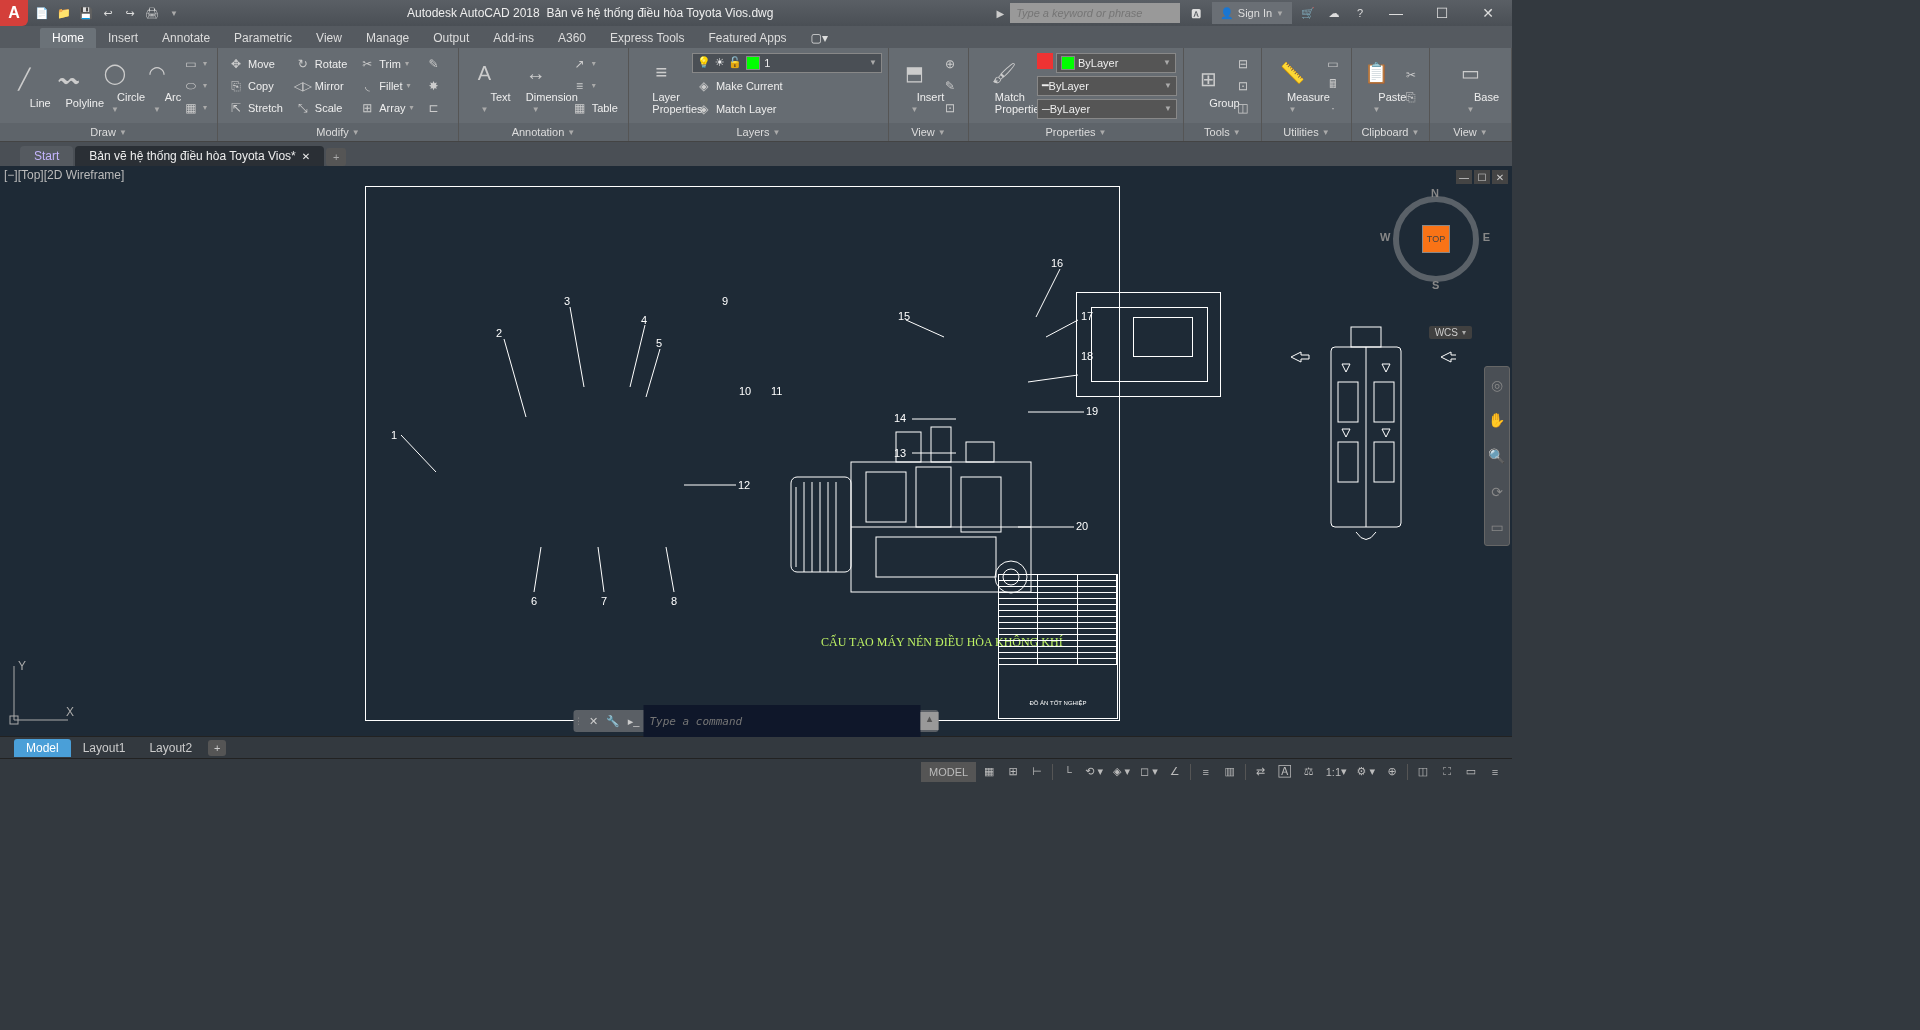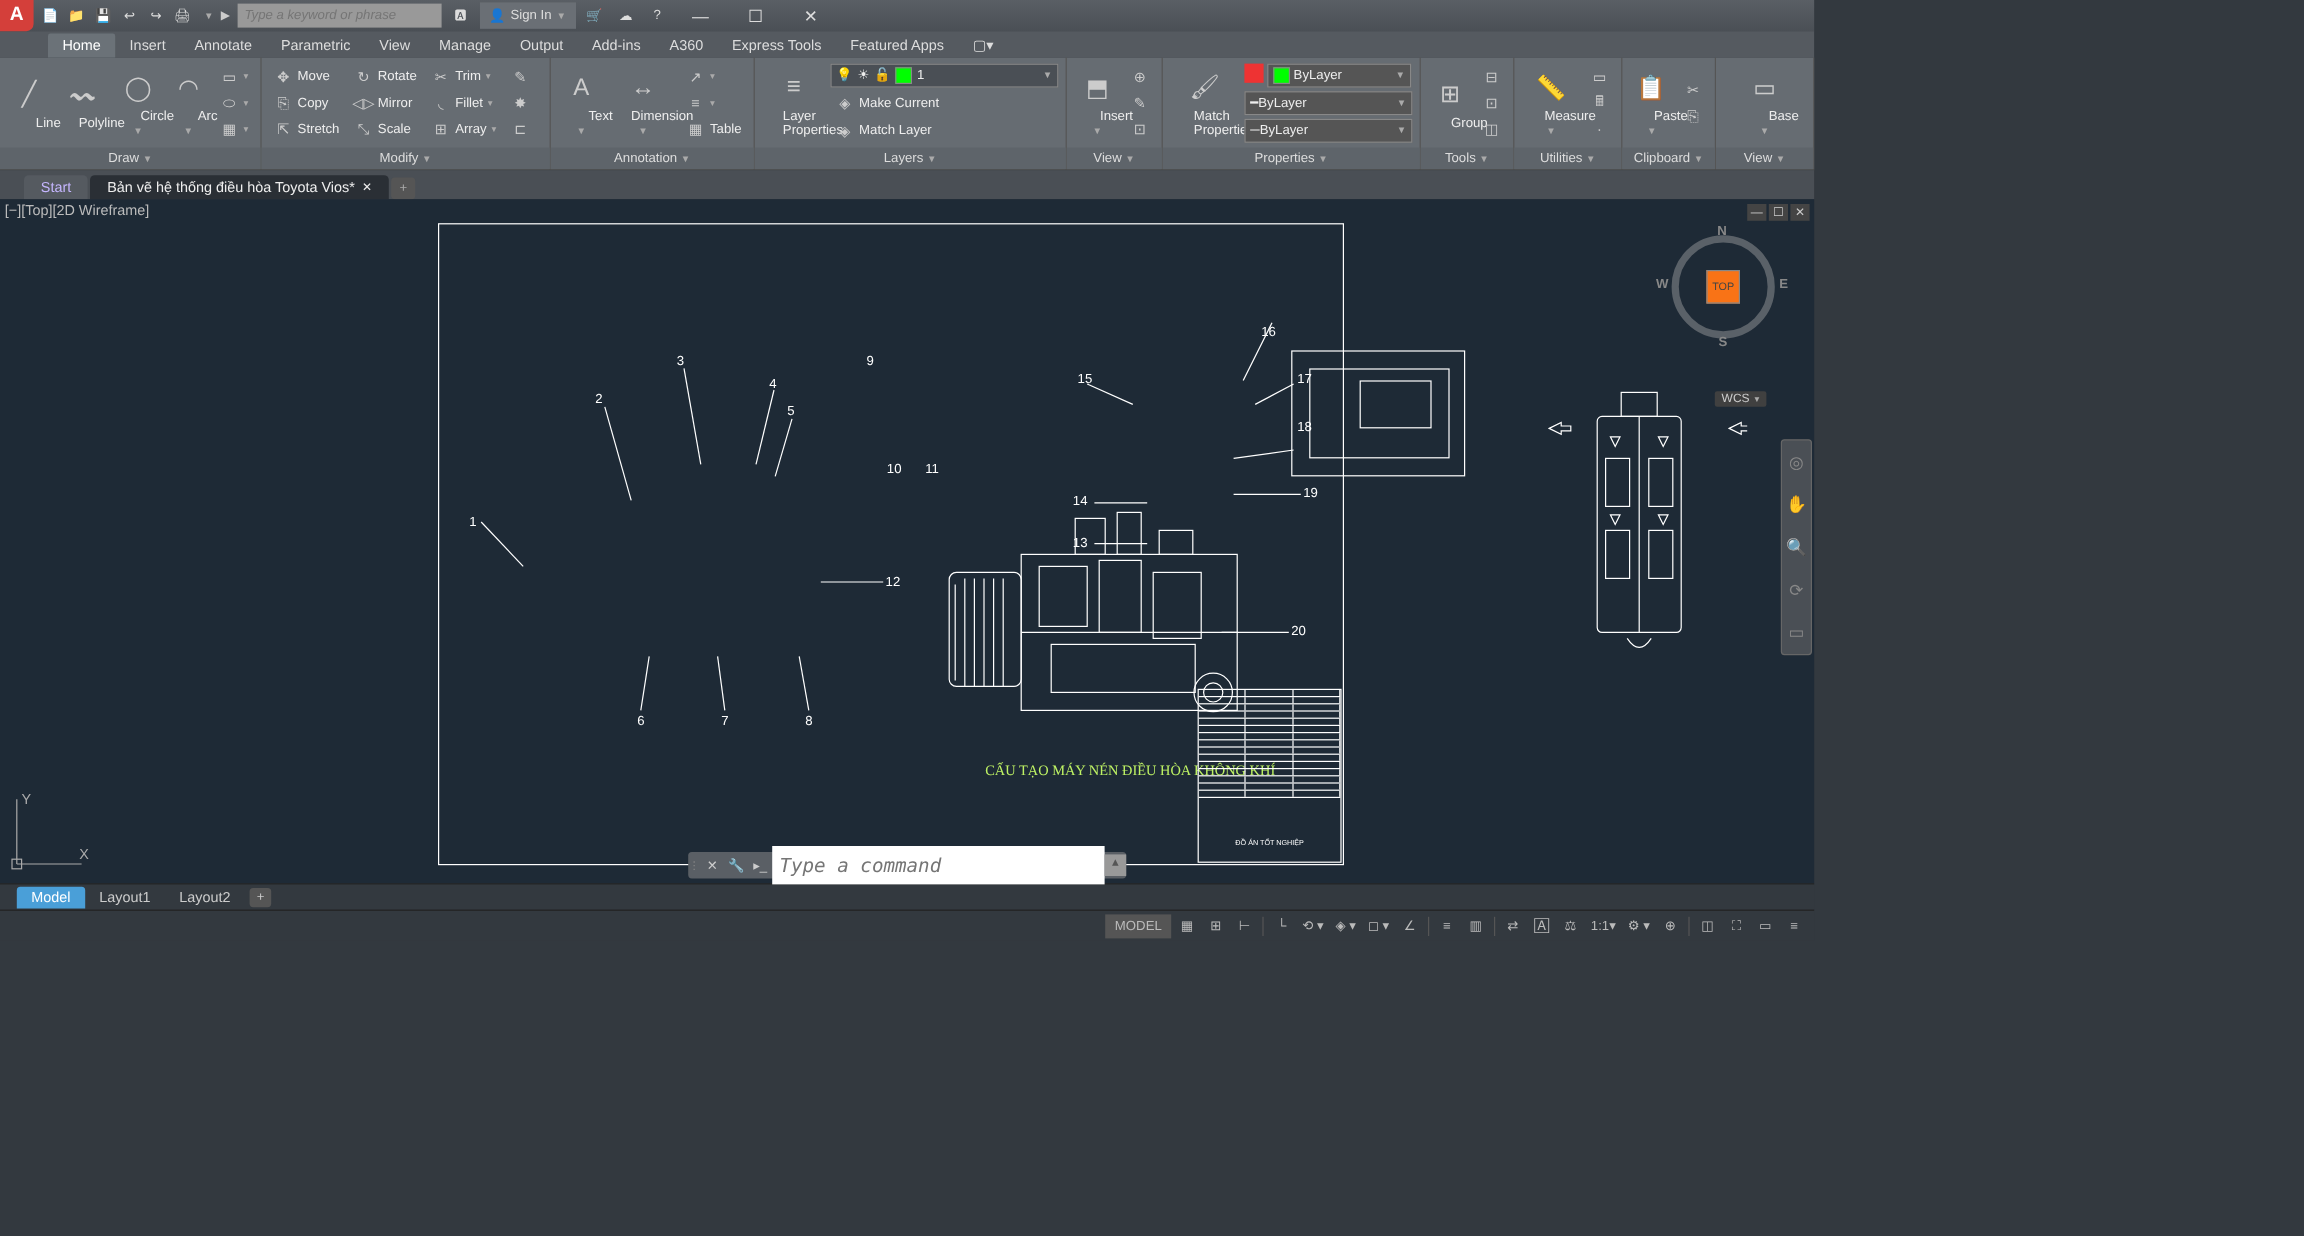--- a/index.html
+++ b/index.html
@@ -75,21 +75,21 @@
 .nav-bar { position:absolute; right:2px; top:200px; width:26px; height:180px; background:#4a4f55; border:1px solid #666; border-radius:3px; display:flex; flex-direction:column; }
 .nav-bar div { flex:1; display:flex; align-items:center; justify-content:center; color:#888; font-size:14px; cursor:pointer; }
 
 
 .ucs { position:absolute; left:6px; bottom:8px; width:70px; height:70px; }
 
 
 .cmdbar { position:absolute; left:50%; bottom:4px; transform:translateX(-50%); width:365px; height:22px; background:#5a5f65; display:flex; align-items:center; border-radius:3px; }
 .cmdbar .handle { width:10px; display:flex; align-items:center; justify-content:center; color:#888; font-size:9px; }
 .cmdbar .ico { width:20px; text-align:center; color:#ccc; }
-.cmd-input { flex:1; background:#ffffff; height:18px; border:none; padding:16px 6px; font-family:monospace; font-size:16px; font-style:italic; color:#666; }
+.cmd-input { flex:1; background:#0f172a; height:18px; border:none; padding:16px 6px; font-family:monospace; font-size:11px; font-style:italic; color:#666; }
 .cmdbar .exp { width:18px; background:#999; height:18px; text-align:center; color:#555; }
 
 
 .layout-tabs { height:22px; background:#33393f; display:flex; align-items:center; padding-left:14px; gap:0; border-top:1px solid #222; }
 .ltab { padding:2px 12px; font-size:12px; color:#ccc; cursor:pointer; }
 .ltab.active { background:#4a9fd8; color:#fff; border-radius:3px 3px 0 0; }
 .ltab-add { width:18px; height:16px; background:#555; color:#ccc; display:flex; align-items:center; justify-content:center; margin-left:4px; border-radius:3px; cursor:pointer; font-size:11px; }
 
 
 .status { height:26px; background:#33393f; display:flex; align-items:center; justify-content:flex-end; padding:0 6px; gap:2px; border-top:1px solid #222; }
@@ -105,20 +105,23 @@
 <div class="titlebar">
   <div class="logo">A</div>
   <div class="qat">
     <div class="qat-btn">📄</div>
     <div class="qat-btn">📁</div>
     <div class="qat-btn">💾</div>
     <div class="qat-btn">↩</div>
     <div class="qat-btn">↪</div>
     <div class="qat-btn">🖨</div>
     <div class="qat-btn dd">▼</div>
+  </div>
+  <div class="title-center">
+    <span>Autodesk AutoCAD 2018</span>&nbsp;&nbsp;<span>Bản vẽ hệ thống điều hòa Toyota Vios.dwg</span>
   </div>
   <div class="title-right">
     <span style="color:#ccc;font-size:10px">▶</span>
     <input class="search-box" placeholder="Type a keyword or phrase" style="">
     <span class="qat-btn">🅰</span>
     <div class="signin">
       <span>👤</span>
       <span>Sign In</span>
       <span class="dd">▼</span>
     </div>
@@ -522,21 +525,21 @@
     <div class="callout" style="left:165px;top:408px">6</div>
     <div class="callout" style="left:235px;top:408px">7</div>
     <div class="callout" style="left:305px;top:408px">8</div>
     <div class="callout" style="left:356px;top:108px">9</div>
     <div class="callout" style="left:373px;top:198px">10</div>
     <div class="callout" style="left:405px;top:198px">11</div>
     <div class="callout" style="left:372px;top:292px">12</div>
     <div class="callout" style="left:528px;top:260px">13</div>
     <div class="callout" style="left:528px;top:225px">14</div>
     <div class="callout" style="left:532px;top:123px">15</div>
-    <div class="callout" style="left:685px;top:84px">16</div>
+    <div class="callout" style="left:685px;top:70px">16</div>
     <div class="callout" style="left:715px;top:123px">17</div>
     <div class="callout" style="left:715px;top:163px">18</div>
     <div class="callout" style="left:720px;top:218px">19</div>
     <div class="callout" style="left:710px;top:333px">20</div>
 
     <svg style="position:absolute;left:0;top:0;width:100%;height:100%;pointer-events:none">
       <line x1="35" y1="248" x2="70" y2="285"></line>
       <line x1="138" y1="152" x2="160" y2="230"></line>
       <line x1="204" y1="120" x2="218" y2="200"></line>
       <line x1="279" y1="138" x2="264" y2="200"></line>

